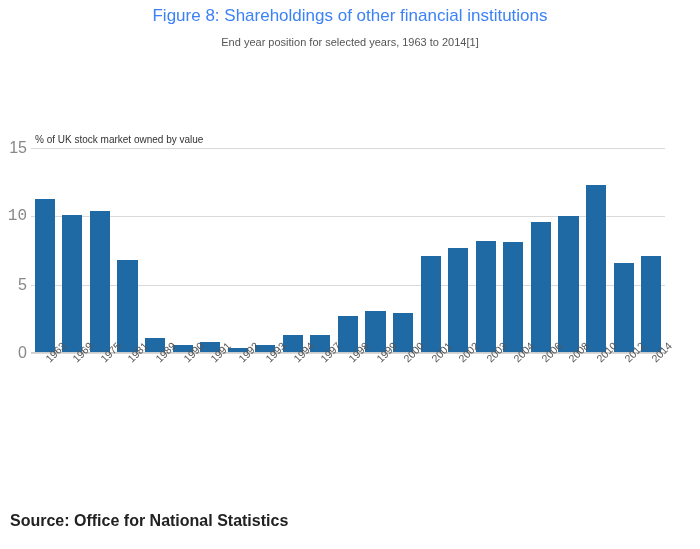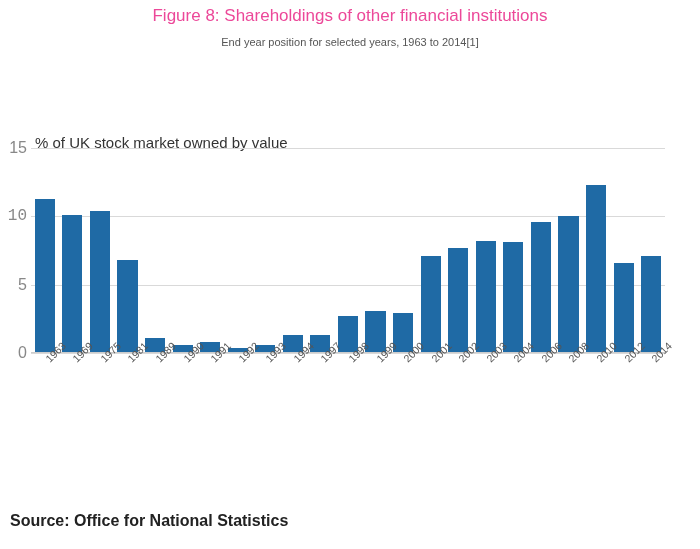--- a/index.html
+++ b/index.html
@@ -19,37 +19,37 @@
     width: 700px;
     height: 549px;
   }
   .chart-title {
     position: absolute;
     top: 6px;
     left: 0;
     width: 700px;
     text-align: center;
     font-size: 17px;
-    color: #ec4899;
+    color: #3b82f6;
     font-weight: normal;
   }
   .chart-subtitle {
     position: absolute;
     top: 36px;
     left: 0;
     width: 700px;
     text-align: center;
     font-size: 11px;
     color: #555555;
   }
   .axis-note {
     position: absolute;
     top: 134px;
     left: 35px;
-    font-size: 15px;
+    font-size: 10px;
     color: #333333;
   }
   
   #plot {
     position: absolute;
     left: 31px;
     top: 148px;
     width: 634px;
     height: 205px;
   }

